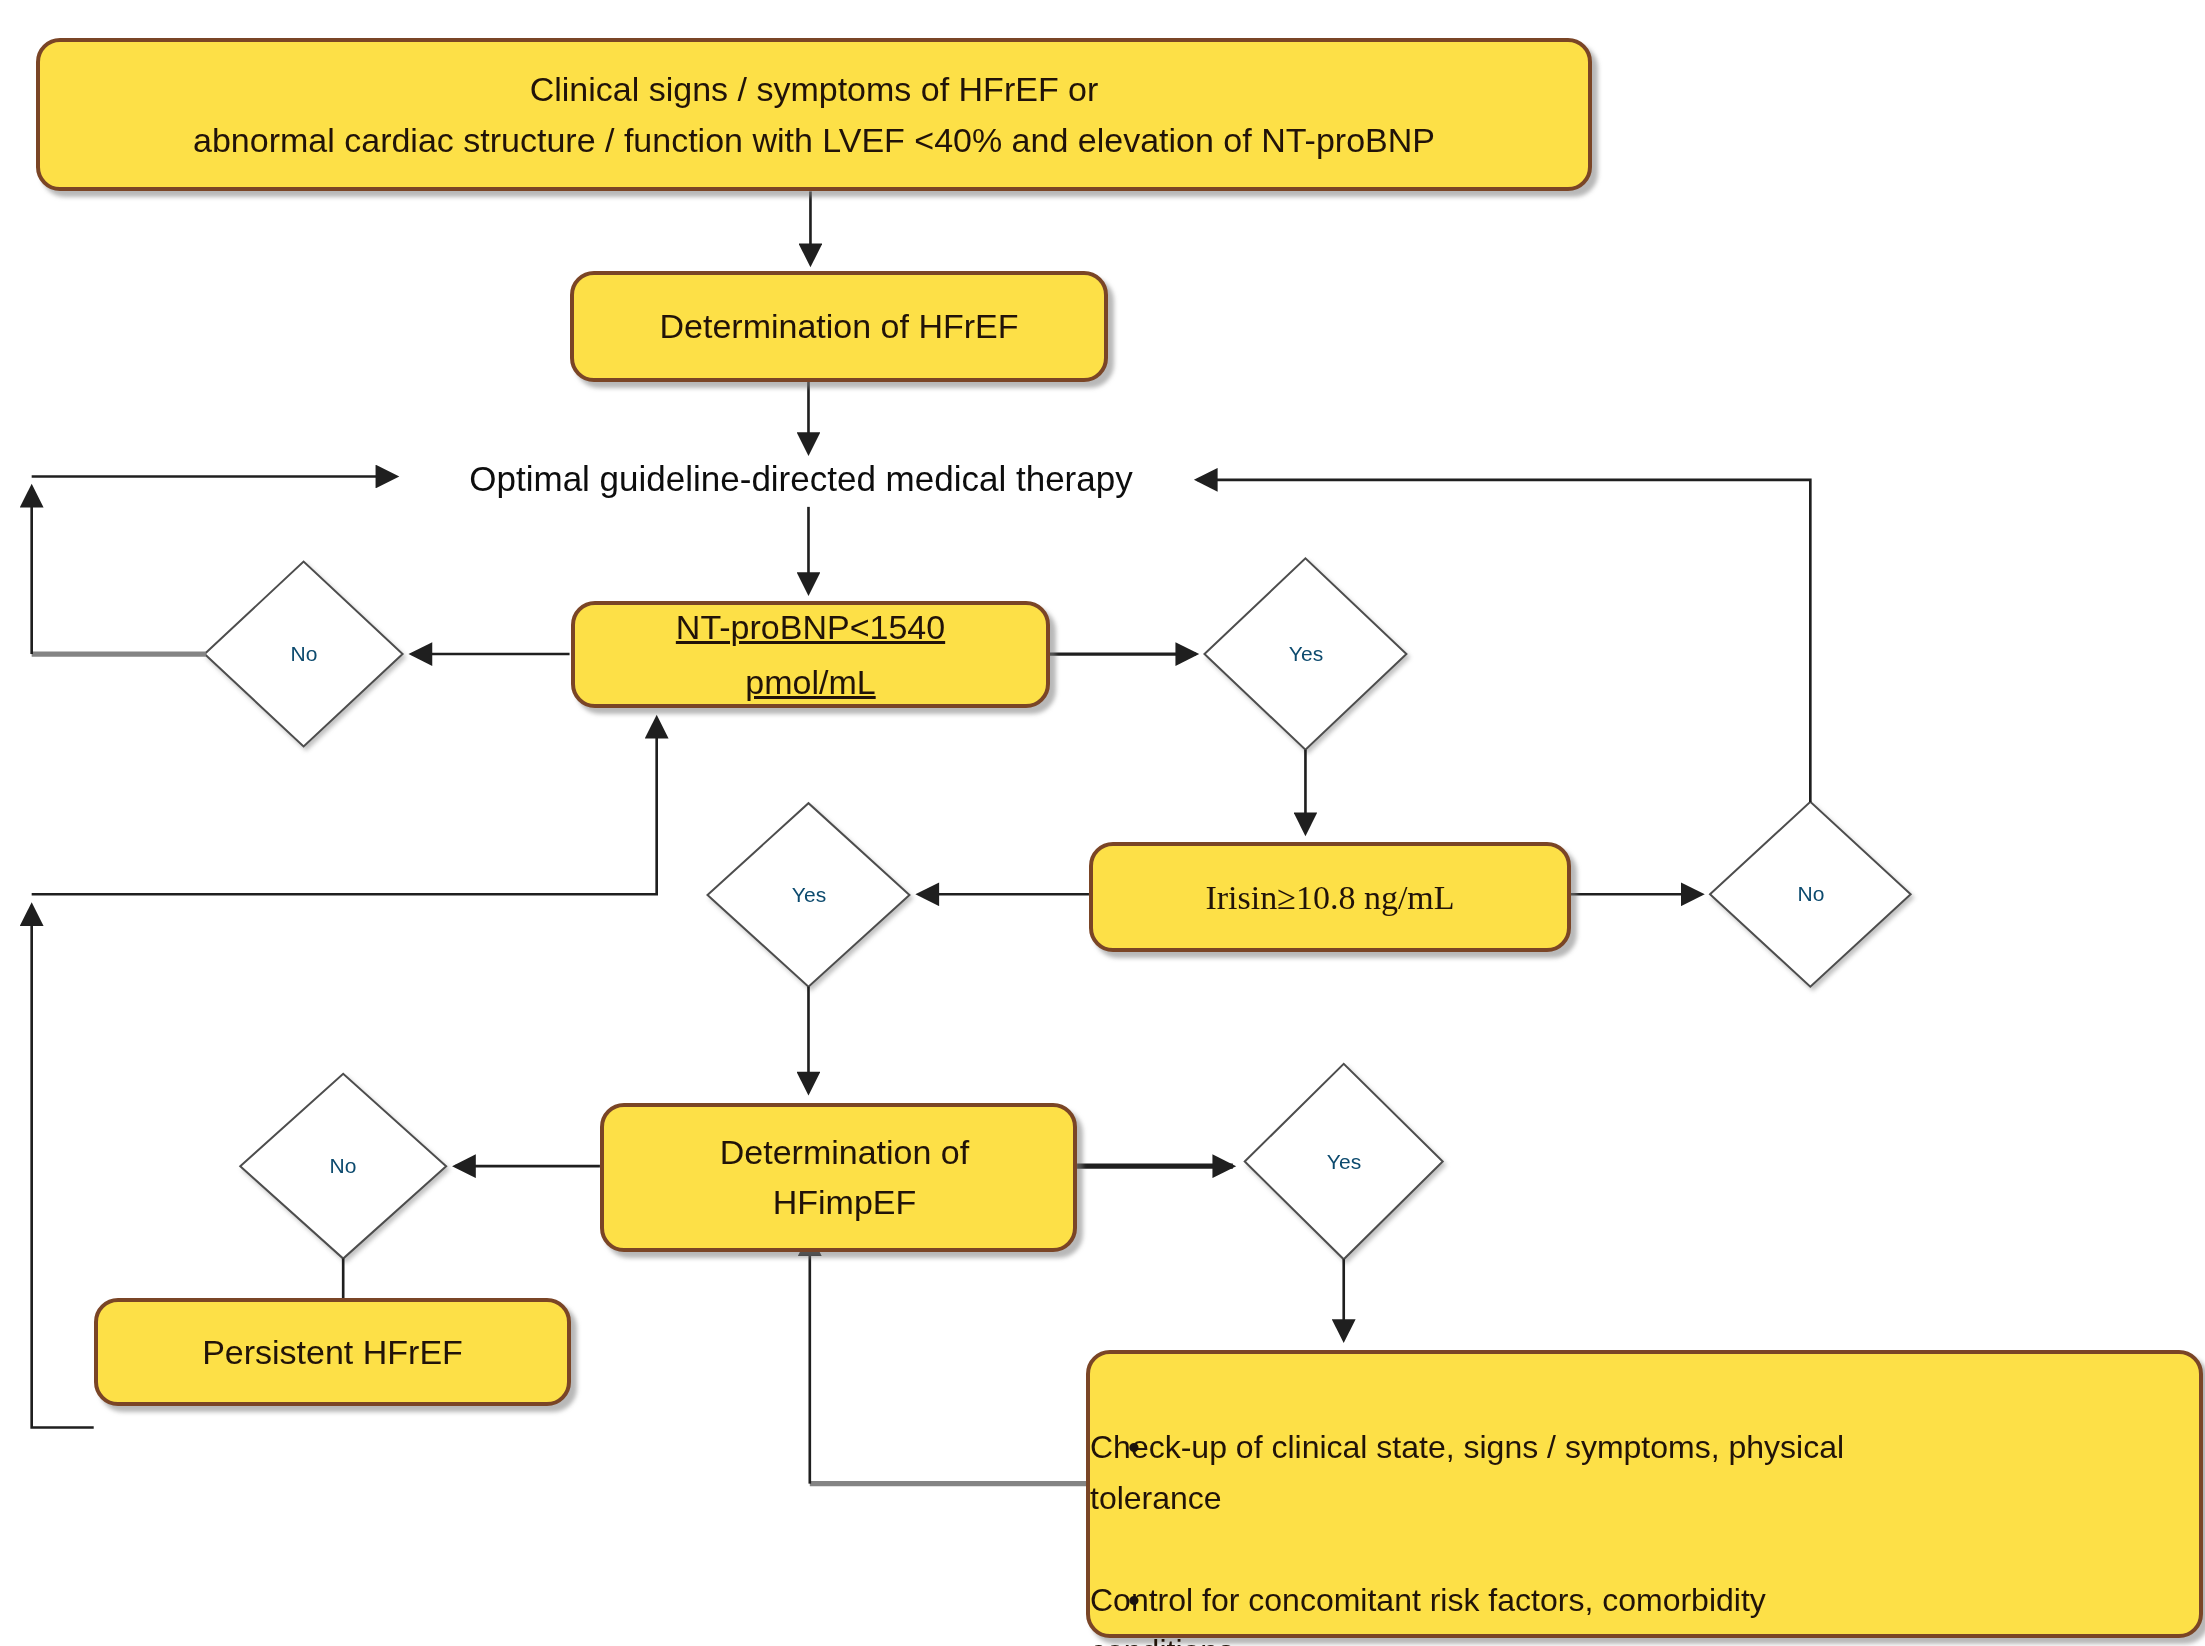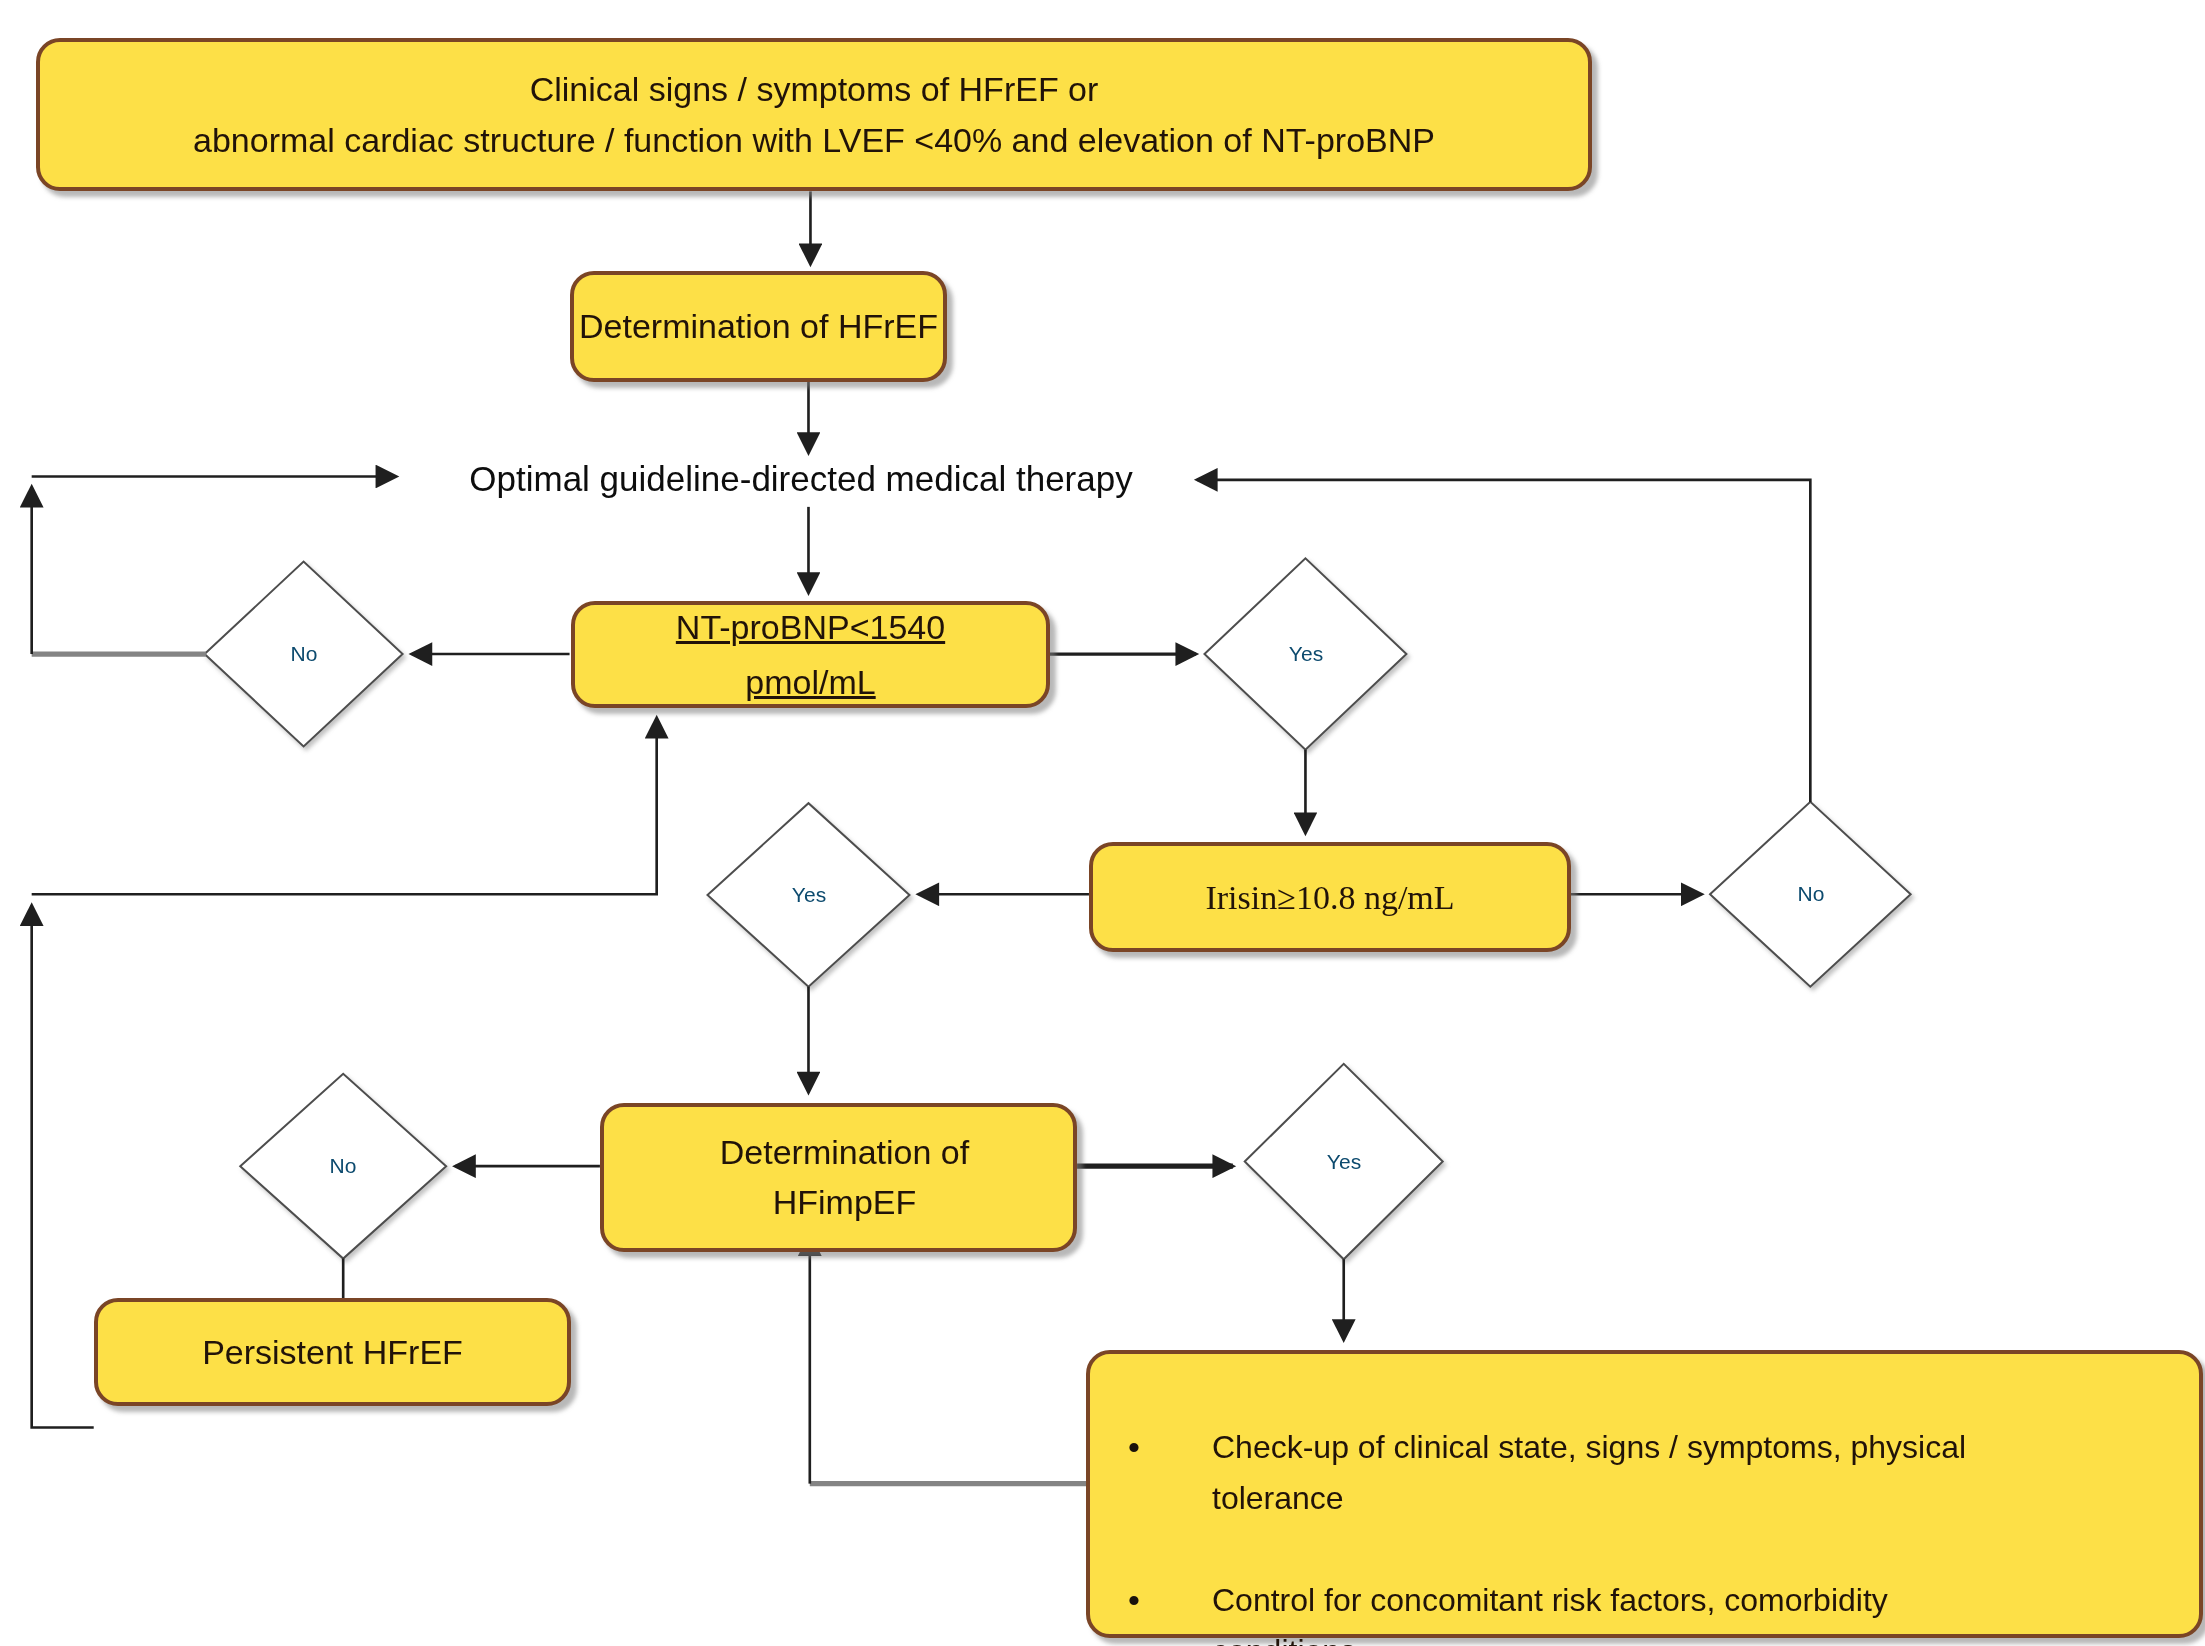--- a/index.html
+++ b/index.html
@@ -11,21 +11,21 @@
   .conn.med{stroke-width:5;}
   .conn.gray{stroke:#848484;stroke-width:8;}
   .diamond{fill:#ffffff;stroke:#4d4d4d;stroke-width:3;filter:drop-shadow(4px 5px 3px rgba(120,120,120,0.45));}
   .node{position:absolute;box-sizing:border-box;background:#fde047;border:4px solid #7a4526;border-radius:24px;
         box-shadow:5.3px 6px 4.6px rgba(125,125,125,0.55);display:flex;align-items:center;justify-content:center;
         text-align:center;font-size:34px;line-height:1.5;color:#211309;white-space:pre-line;}
   .freetext{position:absolute;transform:translate(-50%,-50%);font-size:35px;color:#0d0d0d;white-space:nowrap;}
   .dlabel{position:absolute;transform:translate(-50%,-50%);font-size:21px;color:#0c4a6e;}
   .node.listbox{align-items:flex-start;justify-content:flex-start;text-align:left;font-size:32px;line-height:51px;padding:17px 20px 0 0;}
   .listbox ul{list-style:none;margin:0;padding:0;}
-  .listbox li{position:relative;padding-left:122px;white-space:pre-line;}
+  .listbox li{position:relative;white-space:pre-line;}
   .listbox li::before{content:"\2022";position:absolute;left:38px;top:0;font-size:34px;color:#1a120b;}
 </style>
 </head>
 <body>
 
 <div class="stage">
 
   <svg class="lines" viewBox="0 0 3341 2494">
     <defs>
       <marker id="ah" viewBox="0 0 10 10" refX="8.6" refY="5" markerWidth="44" markerHeight="36" markerUnits="userSpaceOnUse" orient="auto-start-reverse">
@@ -59,21 +59,21 @@
     <path class="conn" d="M2036,1908 L2036,2030" marker-end="url(#ah)"></path>
     <path class="conn gray" d="M1650,2248 L1227,2248"></path>
     <path class="conn" d="M1227,2248 L1227,1872" marker-end="url(#ah)"></path>
     <path class="conn" d="M142,2163 L48,2163 L48,1372" marker-end="url(#ah)"></path>
     <path class="conn" d="M48,1355 L995,1355 L995,1088" marker-end="url(#ah)"></path>
   </svg>
 
   <div class="node" style="left:36px;top:38px;width:1556px;height:153px;">Clinical signs / symptoms of HFrEF or
 abnormal cardiac structure / function with LVEF &lt;40% and elevation of NT-proBNP</div>
 
-  <div class="node" style="left:570px;top:271px;width:377px;height:111px;text-align:center;">Determination of HFrEF</div>
+  <div class="node" style="left:570px;top:271px;width:538px;height:111px;text-align:center;">Determination of HFrEF</div>
 
   <div class="freetext" style="left:801px;top:479px;">Optimal guideline-directed medical therapy</div>
 
   <div class="node" style="left:571px;top:601px;width:479px;height:107px;line-height:1.6;text-decoration:underline;">NT-proBNP&lt;1540
 pmol/mL</div>
 
   <div class="node" style="left:1089px;top:842px;width:482px;height:110px;font-family:Liberation Serif, serif;">Irisin≥10.8 ng/mL</div>
 
   <div class="node" style="left:600px;top:1103px;width:477px;height:149px;line-height:1.45;padding-left:12px;">Determination of
 HFimpEF</div>

